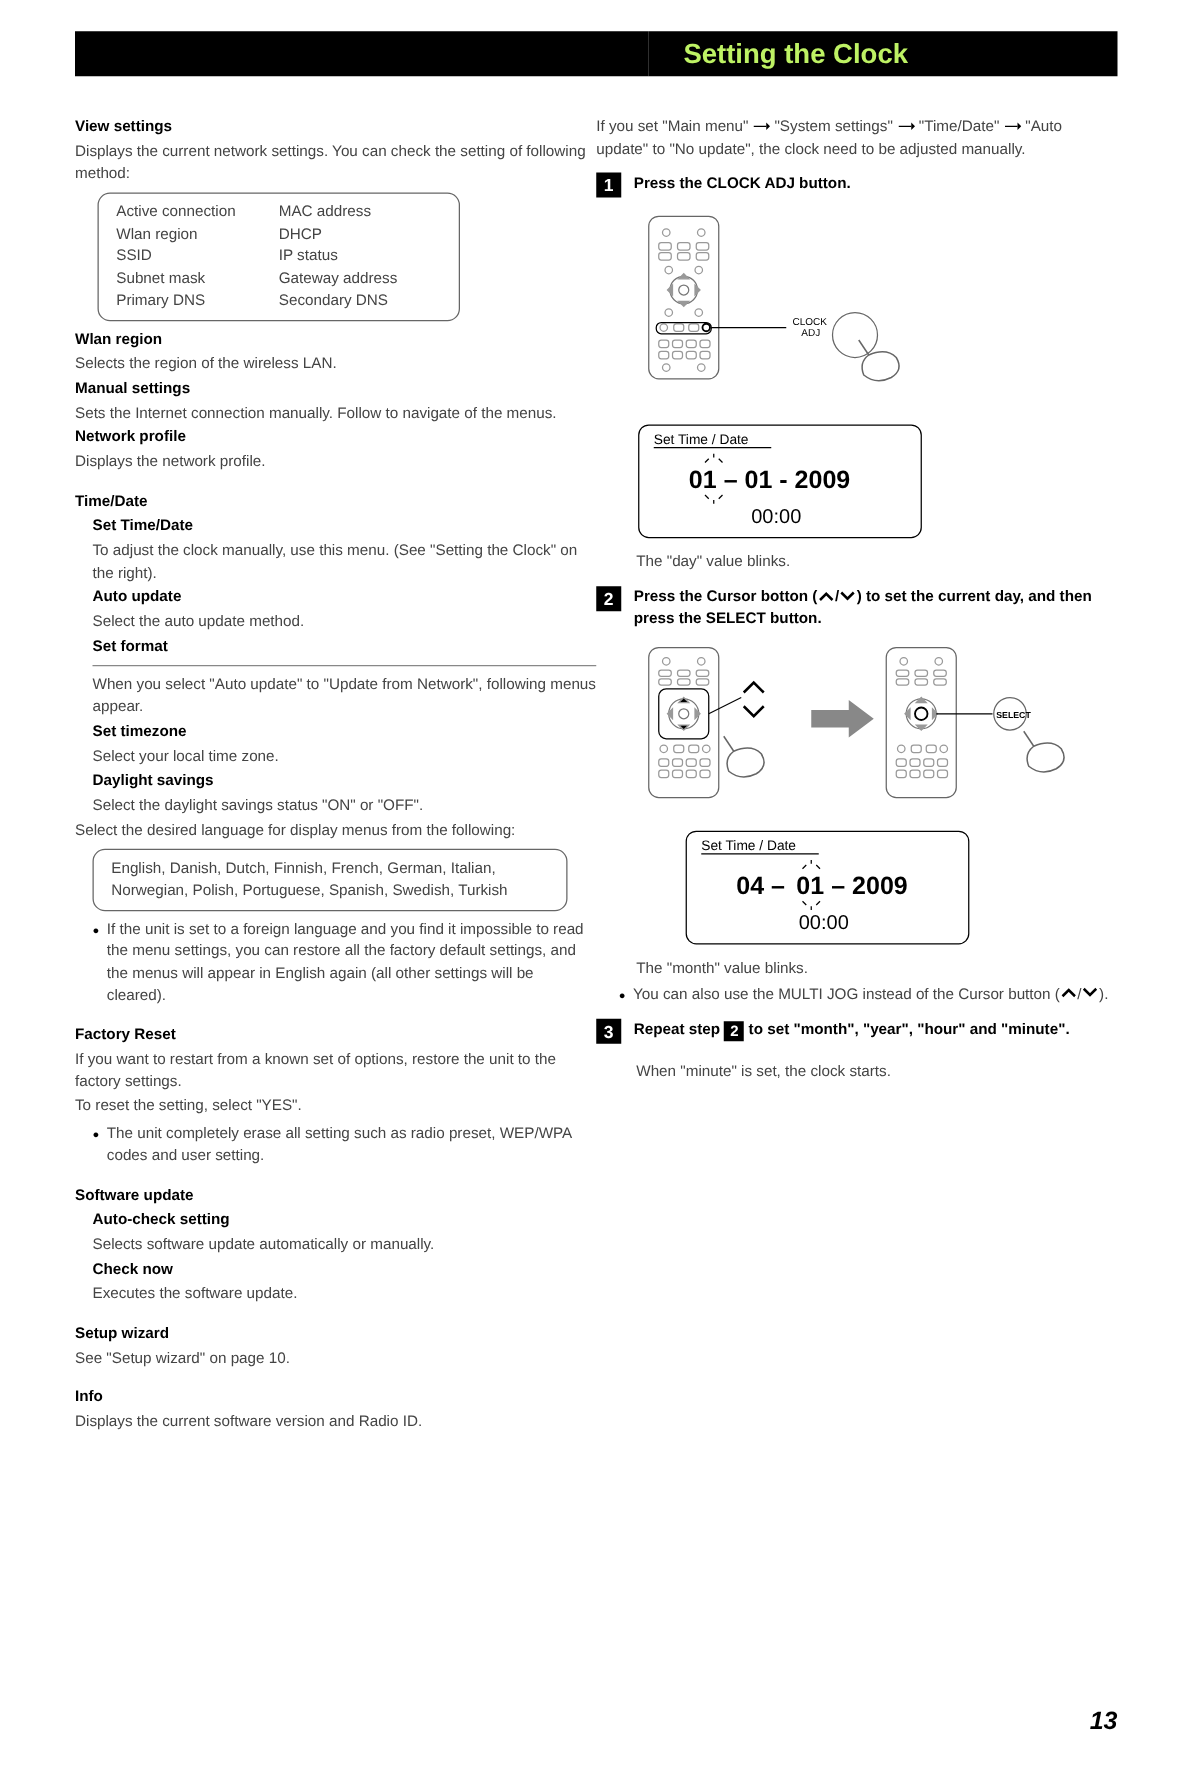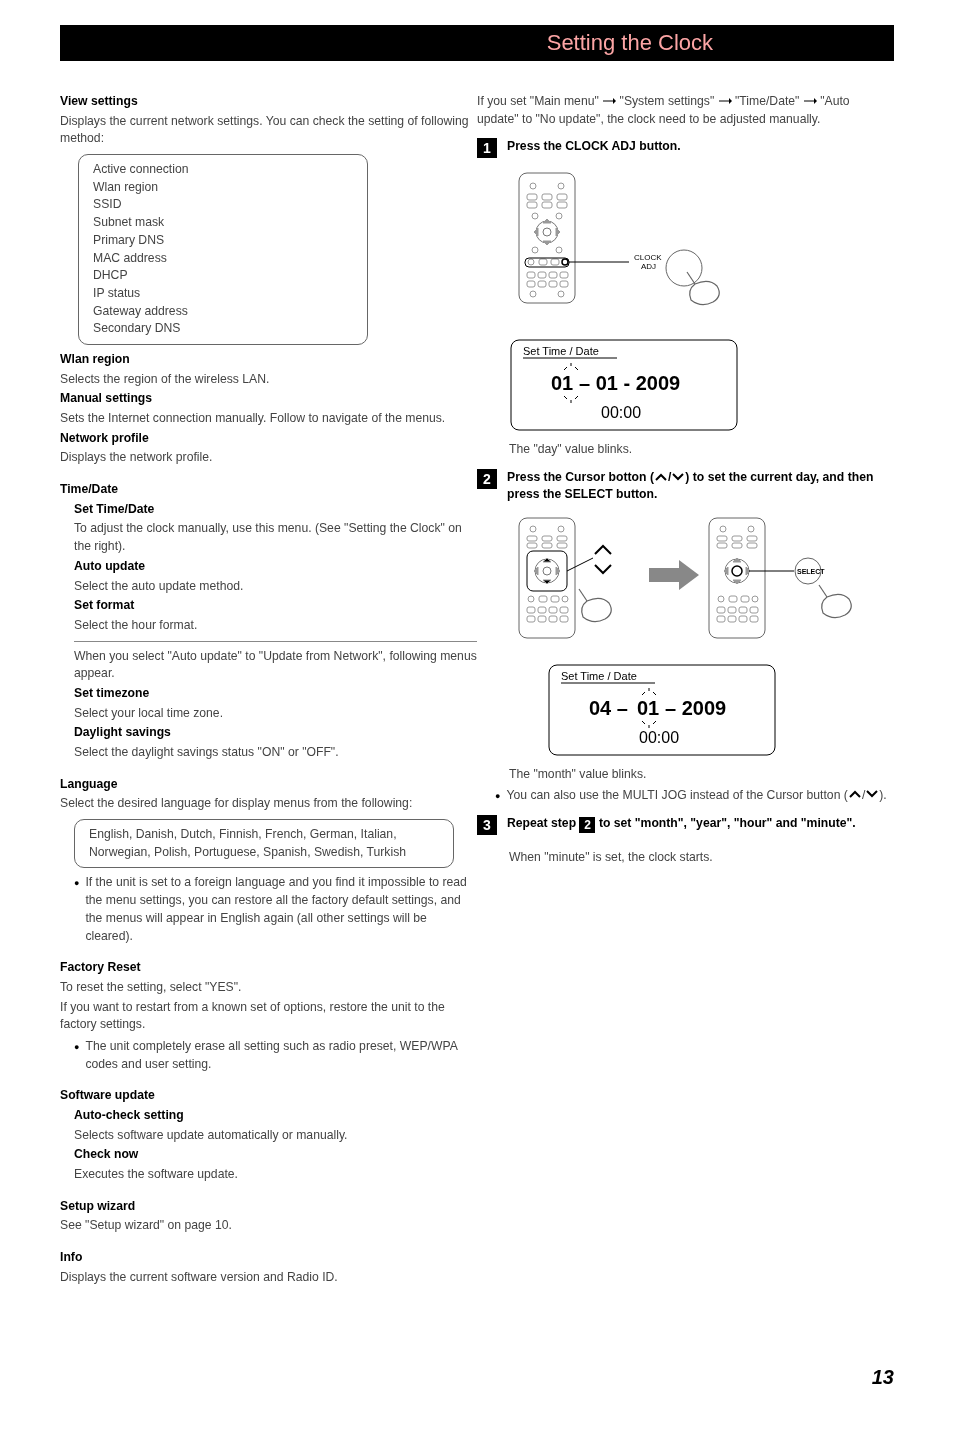--- a/index.html
+++ b/index.html
@@ -27,22 +27,22 @@
   .header-row {
     display: flex;
     width: 100%;
   }
   .header-gap {
     flex: 1 1 55%;
   }
   .chapter-title {
     flex: 1 1 45%;
     background: #000;
-    color: #fca5a5;
-    font-weight: normal;
+    color: #bef264;
+    font-weight: bold;
     font-size: 22px;
     padding: 8px 1px 8px 28px;
     height: 36px;
     box-sizing: border-box;
     display: flex;
     align-items: center;
   }
   .columns {
     display: flex;
     margin-top: 32px;
@@ -60,21 +60,20 @@
   .rbox {
     border: 1px solid #666;
     border-radius: 10px;
     padding: 6px 14px;
     margin: 6px 0 6px 18px;
     width: 290px;
     box-sizing: border-box;
   }
   .rbox.twocol {
     display: flex;
-    flex-direction: column;
   }
   .rbox.twocol > div { flex: 1; }
   .rbox.wide { width: 380px; margin-left: 14px; }
 
   .section-gap { margin-top: 14px; }
   .tiny-gap { margin-top: 4px; }
 
   
   .bullet { display: flex; gap: 6px; margin-top: 4px; }
   .bullet .dot::before { content: "●"; font-size: 9px; position: relative; top: 0px; }
@@ -178,42 +177,40 @@
       <div class="b para">Network profile</div>
       <div class="para light">Displays the network profile.</div>
 
       <div class="b para section-gap">Time/Date</div>
       <div class="indent-1">
         <div class="b para">Set Time/Date</div>
         <div class="para light">To adjust the clock manually, use this menu. (See "Setting the Clock" on the right).</div>
         <div class="b para">Auto update</div>
         <div class="para light">Select the auto update method.</div>
         <div class="b para">Set format</div>
-        <div class="para light">Select the hour format.</div>
         <hr style="border:none;border-top:1px solid #888;margin:6px 0;">
         <div class="para light">When you select "Auto update" to "Update from Network", following menus appear.</div>
         <div class="b para">Set timezone</div>
         <div class="para light">Select your local time zone.</div>
         <div class="b para">Daylight savings</div>
         <div class="para light">Select the daylight savings status "ON" or "OFF".</div>
       </div>
 
-      <div class="b para section-gap">Language</div>
       <div class="para light">Select the desired language for display menus from the following:</div>
       <div class="rbox wide">
         <div class="light">English, Danish, Dutch, Finnish, French, German, Italian, Norwegian, Polish, Portuguese, Spanish, Swedish, Turkish</div>
       </div>
       <div class="bullet indent-1">
         <span class="dot"></span>
         <span class="txt light">If the unit is set to a foreign language and you find it impossible to read the menu settings, you can restore all the factory default settings, and the menus will appear in English again (all other settings will be cleared).</span>
       </div>
 
       <div class="b para section-gap">Factory Reset</div>
+      <div class="para light">If you want to restart from a known set of options, restore the unit to the factory settings.</div>
       <div class="para light">To reset the setting, select "YES".</div>
-      <div class="para light">If you want to restart from a known set of options, restore the unit to the factory settings.</div>
       <div class="bullet indent-1">
         <span class="dot"></span>
         <span class="txt light">The unit completely erase all setting such as radio preset, WEP/WPA codes and user setting.</span>
       </div>
 
       <div class="b para section-gap">Software update</div>
       <div class="indent-1">
         <div class="b para">Auto-check setting</div>
         <div class="para light">Selects software update automatically or manually.</div>
         <div class="b para">Check now</div>

